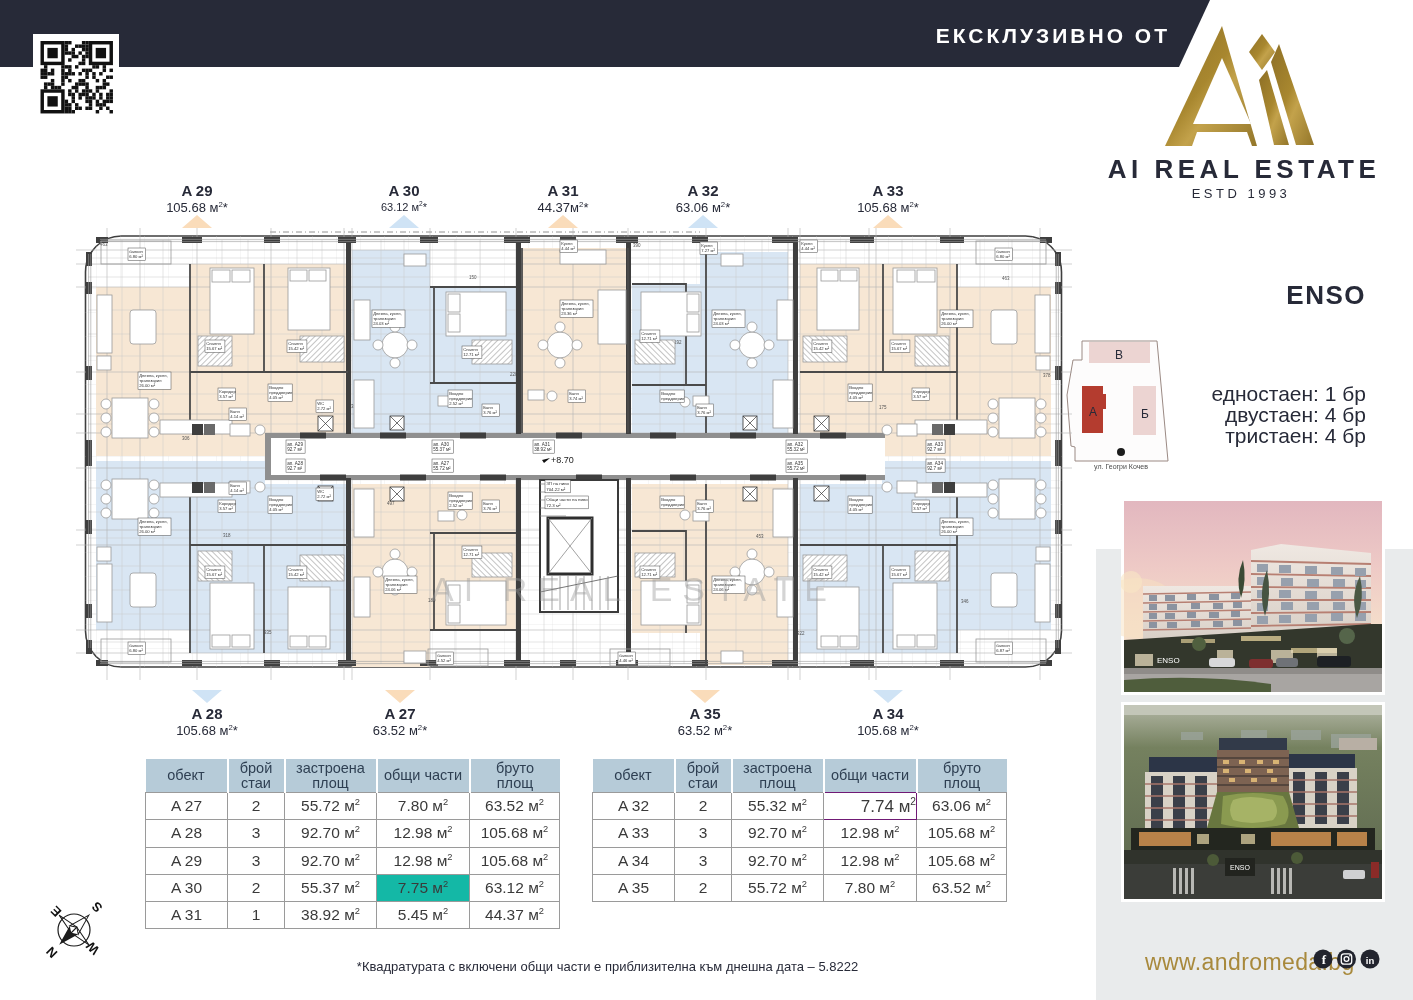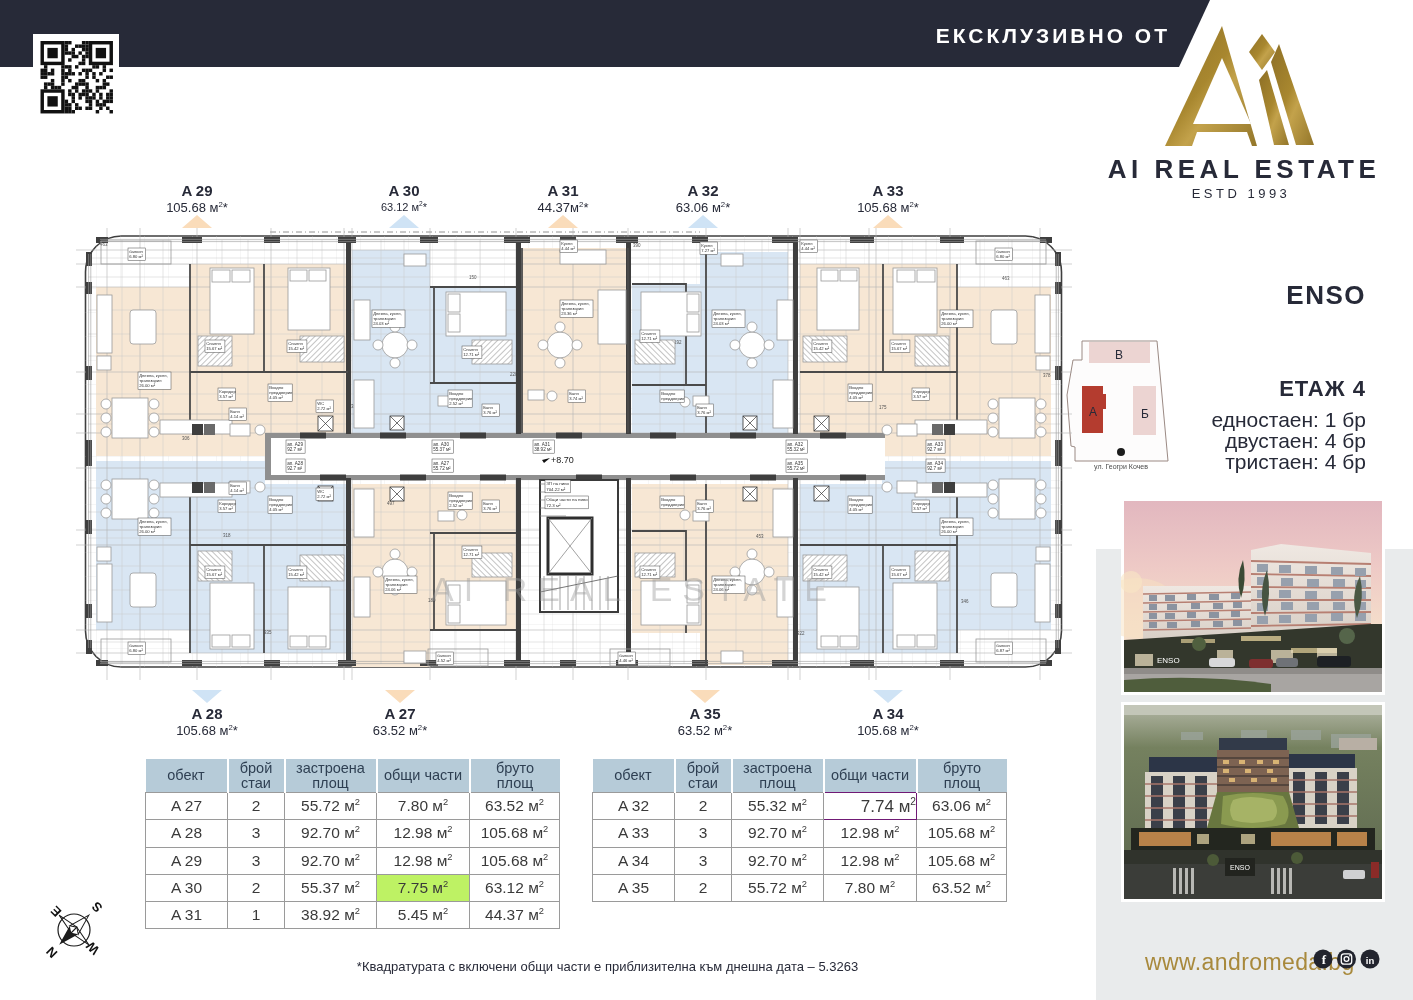--- a/index.html
+++ b/index.html
@@ -192,21 +192,20 @@
 </g>
 <text x="1244" y="178" font-size="26" font-weight="bold" letter-spacing="4.5" fill="#272a38" text-anchor="middle" font-family="Liberation Sans,sans-serif">AI REAL ESTATE</text>
 <text x="1241" y="198" font-size="13" letter-spacing="3.5" fill="#272a38" text-anchor="middle" font-family="Liberation Sans,sans-serif">ESTD 1993</text>
 </svg>
 
 <div class="abs nav" style="left:1040px;top:281px;width:326px;text-align:right">
 <div style="font-size:26px;font-weight:bold;letter-spacing:1.5px;line-height:28px">ENSO</div>
 </div>
 
 <div class="abs nav" style="left:1040px;top:376px;width:326px;text-align:right">
-<div style="font-size:22px;font-weight:bold;letter-spacing:1px">ЕТАЖ 4</div>
 <div style="font-size:21px;margin-top:7px;line-height:21px">едностаен: 1 бр<br>двустаен: 4 бр<br>тристаен: 4 бр</div>
 </div>
 
 <svg class="abs" style="left:1062px;top:328px" width="135" height="150" viewBox="0 0 135 150">
 
 <polygon points="20,13 95,13 106,133 13,133 13,119 9,118 5,67 11,32 20,32" fill="#fdfcfc" stroke="#9b8a84" stroke-width="1"></polygon>
 
 <rect x="27" y="14" width="61" height="21" fill="#ecd4d2"></rect>
 
 <polygon points="20,58 41,58 41,66 44,66 44,81 41,81 41,105 20,105" fill="#b43c2f"></polygon>
@@ -465,21 +464,21 @@
 <circle cx="10" cy="10" r="9.5" fill="#22242e"></circle>
 <text x="11" y="15" font-size="13" font-weight="bold" fill="#fff" text-anchor="middle" font-family="Liberation Serif,serif">f</text>
 <circle cx="33.5" cy="10" r="9.5" fill="#22242e"></circle>
 <rect x="28.3" y="4.8" width="10.4" height="10.4" rx="2.8" fill="none" stroke="#fff" stroke-width="1.3"></rect>
 <circle cx="33.5" cy="10" r="2.4" fill="none" stroke="#fff" stroke-width="1.3"></circle>
 <circle cx="36.9" cy="6.7" r="0.8" fill="#fff"></circle>
 <circle cx="57" cy="10" r="9.5" fill="#22242e"></circle>
 <text x="57" y="14.5" font-size="9.5" font-weight="bold" fill="#fff" text-anchor="middle" font-family="Liberation Sans,sans-serif">in</text>
 </svg>
 
-<div class="abs nav" style="left:300px;top:959px;width:615px;text-align:center;font-size:13px">*Квадратурата с включени общи части е приблизителна към днешна дата – 5.3263</div>
+<div class="abs nav" style="left:300px;top:959px;width:615px;text-align:center;font-size:13px">*Квадратурата с включени общи части е приблизителна към днешна дата – 5.8222</div>
 
 <svg class="abs" style="left:38px;top:885px" width="80" height="85" viewBox="0 0 80 85">
 <g transform="rotate(-135 36 45)">
 <circle cx="36" cy="45" r="16" fill="none" stroke="#1c1c1c" stroke-width="1.2"></circle>
 <path d="M36 24 L42 45 L36 41 L30 45 Z" fill="#1c1c1c"></path>
 <path d="M36 66 L42 45 L36 49 L30 45 Z" fill="none" stroke="#1c1c1c" stroke-width="1"></path>
 <path d="M15 45 L36 41 L36 49 Z" fill="none" stroke="#1c1c1c" stroke-width="1"></path>
 <path d="M57 45 L36 41 L36 49 Z" fill="none" stroke="#1c1c1c" stroke-width="1"></path>
 <text x="36" y="18" font-size="13" font-weight="bold" fill="#111" text-anchor="middle" font-family="Liberation Sans,sans-serif">N</text>
 <text x="36" y="82" font-size="13" font-weight="bold" fill="#111" text-anchor="middle" font-family="Liberation Sans,sans-serif">S</text>
@@ -570,21 +569,21 @@
           <td style="width:82px;height:27.3px;background:#fff;text-align:center;vertical-align:middle;font-size:15.5px;color:#3a3a3a;border:1px solid #9a9a9a">A 29</td>
           <td style="width:57px;height:27.3px;background:#fff;text-align:center;vertical-align:middle;font-size:15.5px;color:#3a3a3a;border:1px solid #9a9a9a">3</td>
           <td style="width:92px;height:27.3px;background:#fff;text-align:center;vertical-align:middle;font-size:15.5px;color:#3a3a3a;border:1px solid #9a9a9a">92.70 м<sup>2</sup></td>
           <td style="width:93px;height:27.3px;background:#fff;text-align:center;vertical-align:middle;font-size:15.5px;color:#3a3a3a;border:1px solid #9a9a9a">12.98 м<sup>2</sup></td>
           <td style="width:90px;height:27.3px;background:#fff;text-align:center;vertical-align:middle;font-size:15.5px;color:#3a3a3a;border:1px solid #9a9a9a">105.68 м<sup>2</sup></td>
         </tr>
         <tr>
           <td style="width:82px;height:27.3px;background:#fff;text-align:center;vertical-align:middle;font-size:15.5px;color:#3a3a3a;border:1px solid #9a9a9a">A 30</td>
           <td style="width:57px;height:27.3px;background:#fff;text-align:center;vertical-align:middle;font-size:15.5px;color:#3a3a3a;border:1px solid #9a9a9a">2</td>
           <td style="width:92px;height:27.3px;background:#fff;text-align:center;vertical-align:middle;font-size:15.5px;color:#3a3a3a;border:1px solid #9a9a9a">55.37 м<sup>2</sup></td>
-          <td style="width:93px;height:27.3px;background:#bef264;text-align:center;vertical-align:middle;font-size:15.5px;color:#3a3a3a;border:1px solid #9a9a9a">7.75 м<sup>2</sup></td>
+          <td style="width:93px;height:27.3px;background:#14b8a6;text-align:center;vertical-align:middle;font-size:15.5px;color:#3a3a3a;border:1px solid #9a9a9a">7.75 м<sup>2</sup></td>
           <td style="width:90px;height:27.3px;background:#fff;text-align:center;vertical-align:middle;font-size:15.5px;color:#3a3a3a;border:1px solid #9a9a9a">63.12 м<sup>2</sup></td>
         </tr>
         <tr>
           <td style="width:82px;height:27.3px;background:#fff;text-align:center;vertical-align:middle;font-size:15.5px;color:#3a3a3a;border:1px solid #9a9a9a">A 31</td>
           <td style="width:57px;height:27.3px;background:#fff;text-align:center;vertical-align:middle;font-size:15.5px;color:#3a3a3a;border:1px solid #9a9a9a">1</td>
           <td style="width:92px;height:27.3px;background:#fff;text-align:center;vertical-align:middle;font-size:15.5px;color:#3a3a3a;border:1px solid #9a9a9a">38.92 м<sup>2</sup></td>
           <td style="width:93px;height:27.3px;background:#fff;text-align:center;vertical-align:middle;font-size:15.5px;color:#3a3a3a;border:1px solid #9a9a9a">5.45 м<sup>2</sup></td>
           <td style="width:90px;height:27.3px;background:#fff;text-align:center;vertical-align:middle;font-size:15.5px;color:#3a3a3a;border:1px solid #9a9a9a">44.37 м<sup>2</sup></td>
         </tr>
       </tbody>

